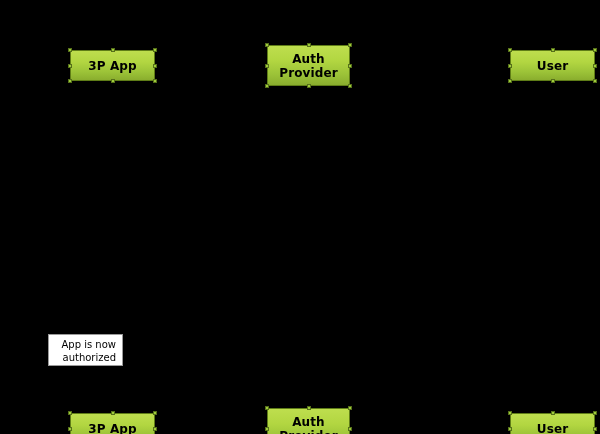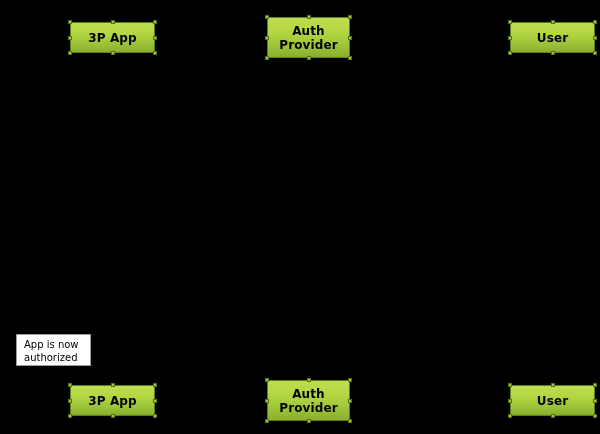--- a/index.html
+++ b/index.html
@@ -26,20 +26,21 @@
     text-align: center;
     border: 1px solid #5f7d17;
     border-radius: 2px;
     background: linear-gradient(to bottom, #bede4e 0%, #b2d641 38%, #9cc338 72%, #8aae2e 100%);
     color: #000000;
     font-weight: bold;
     font-size: 12px;
     line-height: 14px;
     letter-spacing: 0.1px;
     box-shadow: 0 1px 1px rgba(0,0,0,0.55);
+    margin-top: 28px;
   }
   .participant .plabel {
     display: block;
     padding: 0 4px;
     white-space: pre-line;
   }
 
   
   .handle {
     position: absolute;
@@ -119,21 +120,21 @@
     <span class="handle h-tl"></span>
     <span class="handle h-tc"></span>
     <span class="handle h-tr"></span>
     <span class="handle h-ml"></span>
     <span class="handle h-mr"></span>
     <span class="handle h-bl"></span>
     <span class="handle h-bc"></span>
     <span class="handle h-br"></span>
   </div>
 
-  <div class="note" style="left:16px; top:334px; width:75px; height:32px;">App is now
+  <div class="note" style="left:48px; top:334px; width:75px; height:32px;text-align:right;">App is now
 authorized</div>
 
   <div class="participant" style="left:70px; top:385px; width:85px; height:31px;">
     <span class="plabel">3P App</span>
     <span class="handle h-tl"></span>
     <span class="handle h-tc"></span>
     <span class="handle h-tr"></span>
     <span class="handle h-ml"></span>
     <span class="handle h-mr"></span>
     <span class="handle h-bl"></span>

